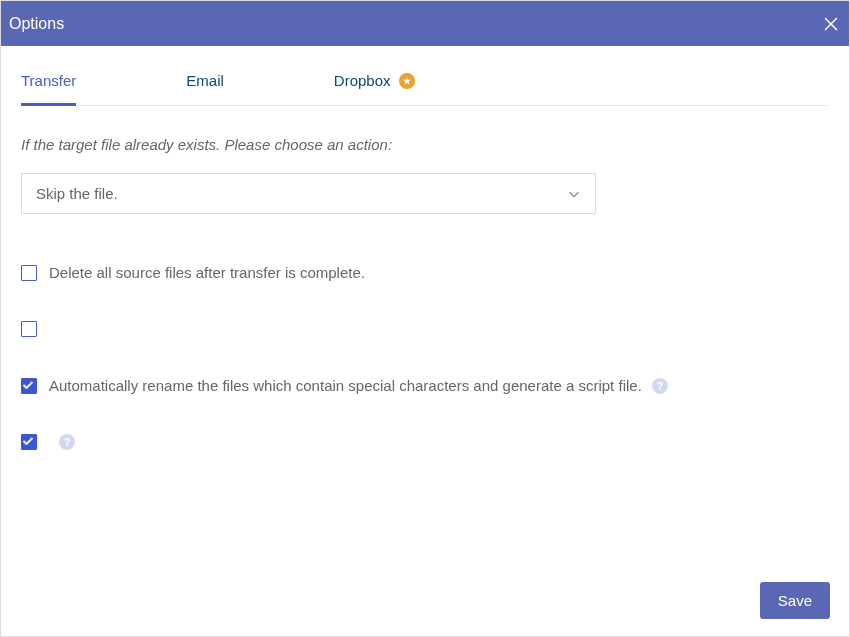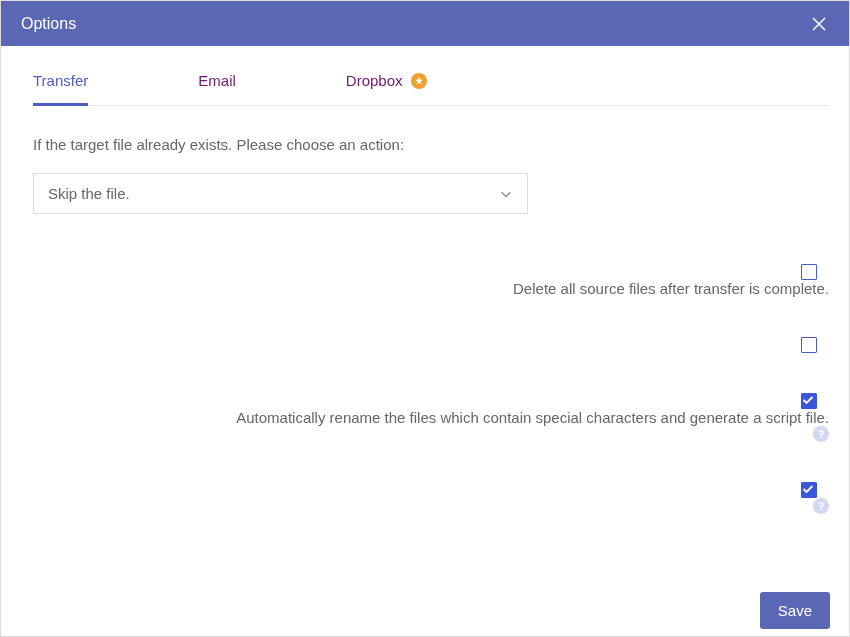--- a/index.html
+++ b/index.html
@@ -15,54 +15,53 @@
       overflow: hidden;
       border: 1px solid #ddd;
     }
     .header {
       background: #5a67b5;
       color: #fff;
       height: 45px;
       display: flex;
       align-items: center;
       justify-content: space-between;
-      padding: 0 20px;
+      padding: 0 8px;
     }
     .header-title {
       font-size: 16px;
       font-weight: normal;
     }
     .close-icon {
       cursor: pointer;
       width: 20px;
       height: 20px;
       display: flex;
       align-items: center;
       justify-content: center;
     }
     .close-icon svg {
       width: 16px;
       height: 16px;
       stroke: #fff;
     }
     .content {
       padding: 0 20px;
-      margin-left: 12px;
     }
     .tabs {
       display: flex;
       border-bottom: 1px solid #e8e8e8;
       margin-top: 10px;
     }
     .tab {
       padding: 16px 0;
       margin-right: 110px;
       cursor: pointer;
       font-size: 15px;
-      color: #701a75;
+      color: #0c4a6e;
       display: flex;
       align-items: center;
       position: relative;
     }
     .tab.active {
       color: #4d5cc1;
     }
     .tab.active::after {
       content: '';
       position: absolute;
@@ -87,24 +86,25 @@
       height: 10px;
       fill: #fff;
     }
     .body {
       padding-top: 30px;
     }
     .prompt {
       color: #666;
       font-size: 15px;
       margin-bottom: 20px;
+      font-style: italic;
     }
     .select-wrapper {
       position: relative;
-      width: 495px;
+      width: 575px;
       margin-bottom: 50px;
     }
     .select-box {
       width: 100%;
       border: 1px solid #dcdcdc;
       padding: 11px 14px;
       font-size: 15px;
       color: #666;
       background: #fff;
       cursor: pointer;
@@ -116,23 +116,22 @@
       width: 14px;
       height: 14px;
     }
     .select-chevron svg {
       width: 14px;
       height: 14px;
       stroke: #888;
     }
     .checkbox-row {
       display: flex;
-      align-items: flex-end;
+      align-items: center;
       margin-bottom: 40px;
-      flex-direction: column;
     }
     .checkbox {
       width: 16px;
       height: 16px;
       border: 1.5px solid #4d5cc1;
       background: #fff;
       margin-right: 12px;
       cursor: pointer;
       flex-shrink: 0;
       position: relative;
@@ -163,21 +162,21 @@
       display: inline-flex;
       align-items: center;
       justify-content: center;
       color: #fff;
       font-size: 11px;
       font-weight: bold;
       flex-shrink: 0;
     }
     .footer {
       position: absolute;
-      bottom: 8px;
+      bottom: 18px;
       right: 20px;
     }
     .save-button {
       background: #5a67b5;
       color: #fff;
       border: none;
       padding: 10px 18px;
       font-size: 15px;
       border-radius: 3px;
       cursor: pointer;

